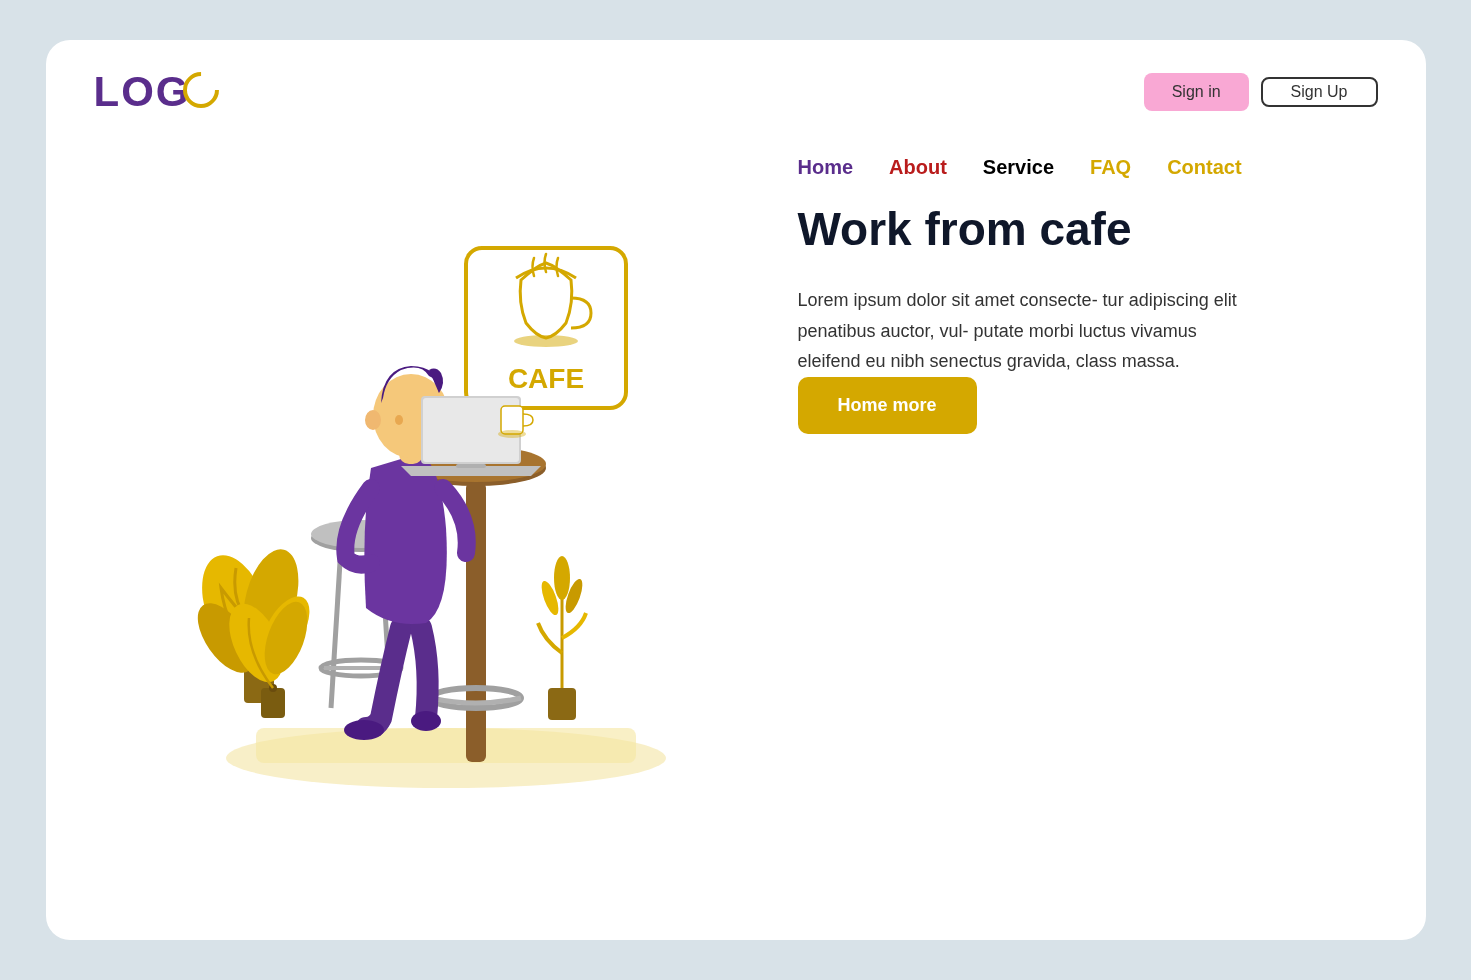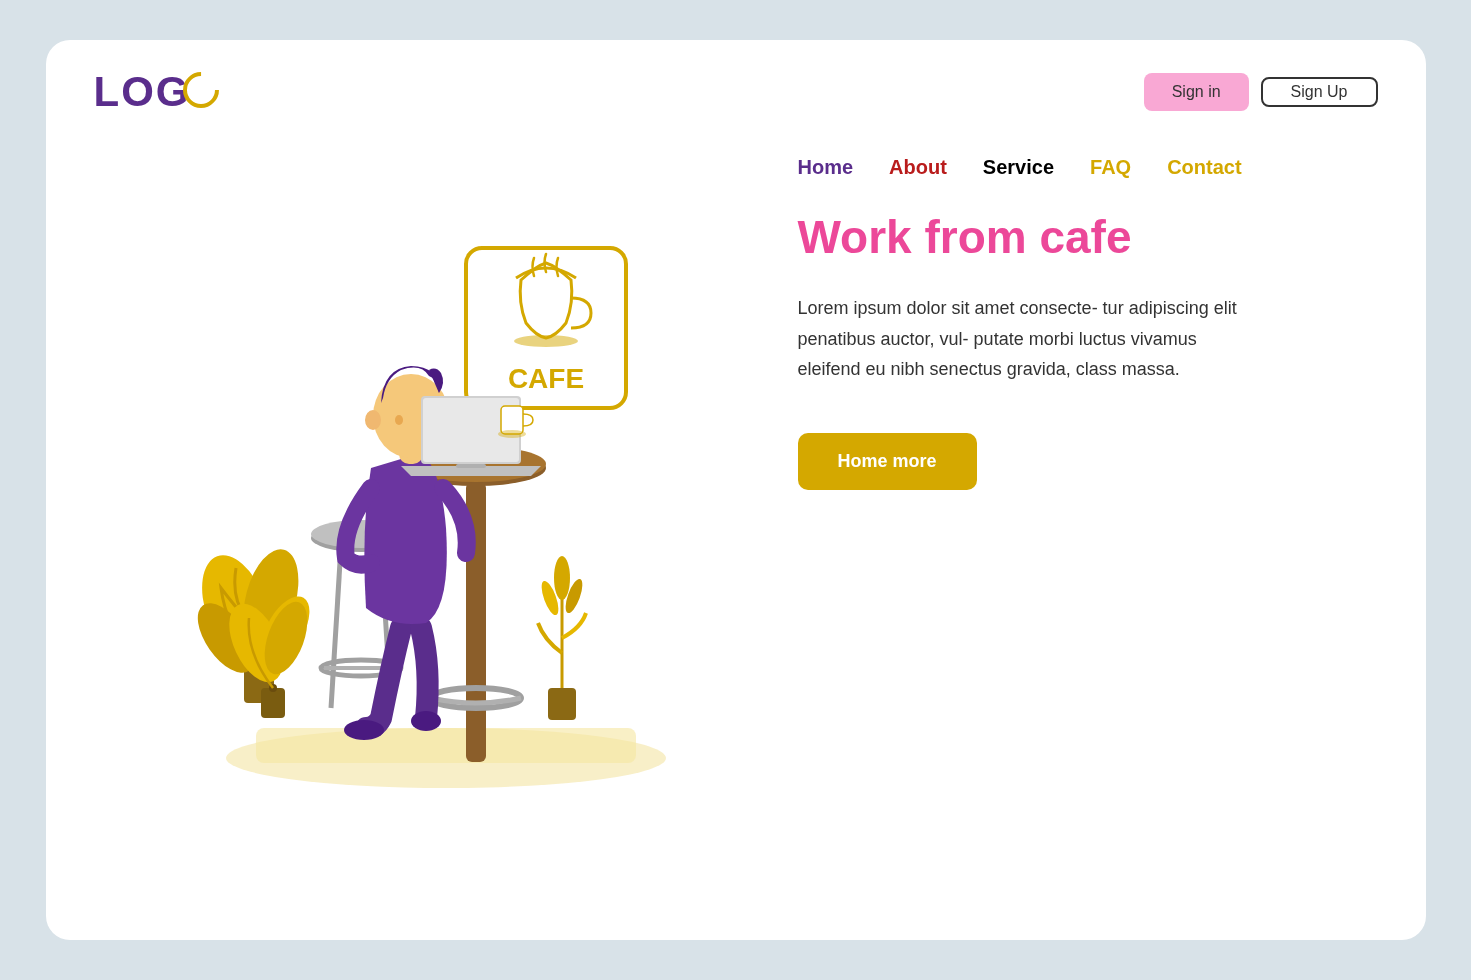--- a/index.html
+++ b/index.html
@@ -133,31 +133,29 @@
 
     .nav-item.home { color: #5a2d8c; font-weight: 800; }
     .nav-item.about { color: #b91c1c; }
     .nav-item.service { color: #000000; }
     .nav-item.faq { color: #d4a800; }
     .nav-item.contact { color: #d4a800; }
 
     .hero-title {
       font-size: 46px;
       font-weight: 800;
-      color: #ec4899;
+      color: #0f172a;
       line-height: 1.2;
       margin-bottom: 28px;
-      margin-top: 8px;
     }
 
     .hero-description {
       font-size: 18px;
       color: #333;
       line-height: 1.7;
-      margin-bottom: 48px;
       max-width: 460px;
     }
 
     .btn-learn-more {
       display: inline-block;
       padding: 18px 40px;
       background: #d4a800;
       color: #fff;
       font-size: 18px;
       font-weight: 700;

